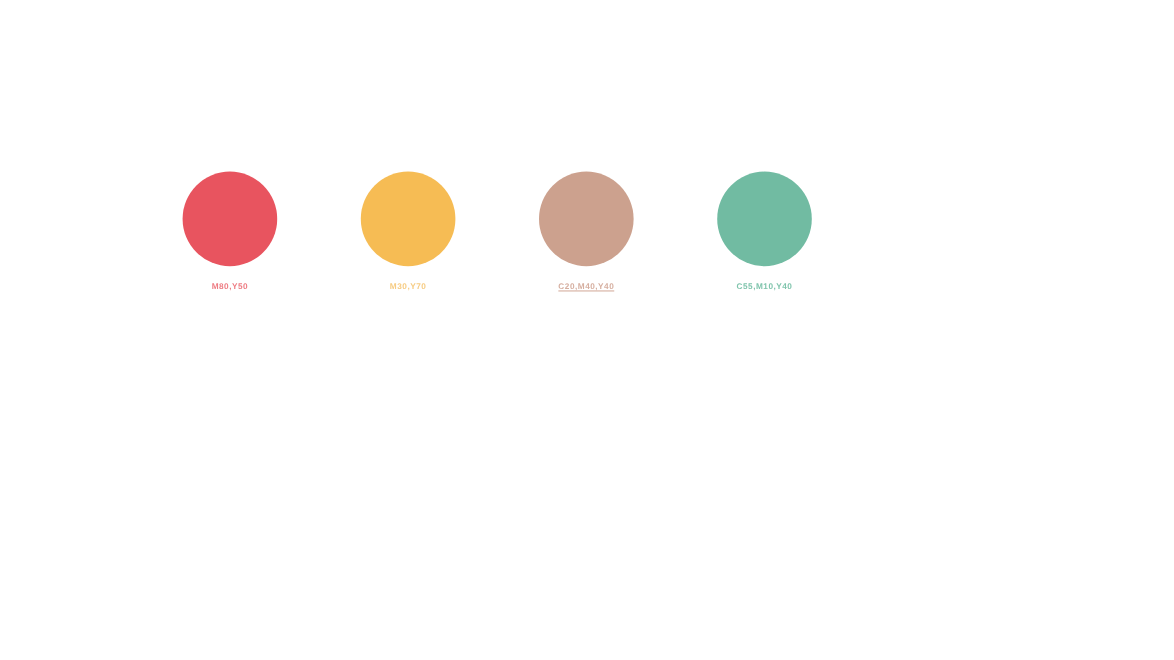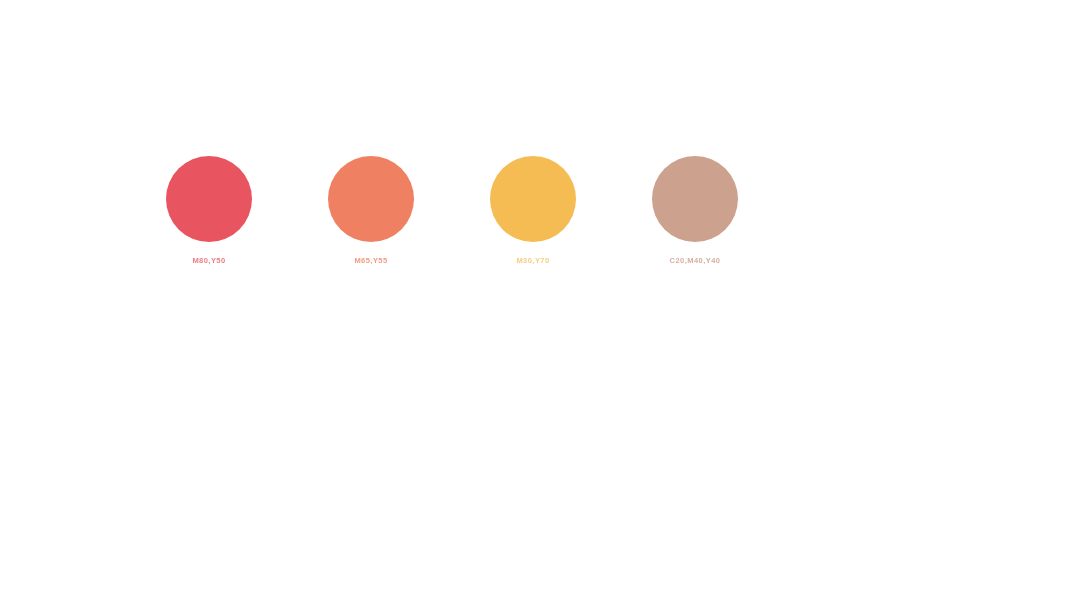--- a/index.html
+++ b/index.html
@@ -64,35 +64,35 @@
 <body style="background: rgb(255, 255, 255);">
 
 <div id="palette-board" style="background: rgb(255, 255, 255);">
   <div class="swatch-grid">
 
     <div class="swatch-cell">
       <div class="swatch-disc" style="background: rgb(232, 84, 95);"></div>
       <div class="swatch-label" style="color: rgb(238, 124, 131);">M80,Y50</div>
     </div>
 
-    <div class="swatch-cell">
-      <div class="swatch-disc" style="background: rgb(239, 129, 98);"></div>
-      <div class="swatch-label" style="color: rgb(240, 156, 131);">M65,Y55</div>
-    </div>
 
     <div class="swatch-cell">
       <div class="swatch-disc" style="background: rgb(246, 188, 84);"></div>
       <div class="swatch-label" style="color: rgb(247, 204, 131);">M30,Y70</div>
     </div>
 
 
 
     <div class="swatch-cell">
       <div class="swatch-disc" style="background: rgb(204, 161, 142);"></div>
-      <div class="swatch-label" style="color: rgb(214, 175, 160);">C20,M40,Y40</div>
+      <div class="swatch-label" style="color: rgb(214, 175, 160); text-decoration: underline;">C20,M40,Y40</div>
     </div>
 
 
 
+    <div class="swatch-cell">
+      <div class="swatch-disc" style="background: rgb(113, 187, 162);"></div>
+      <div class="swatch-label" style="color: rgb(127, 196, 172);">C55,M10,Y40</div>
+    </div>
 
 
   </div>
 </div>
 
 </body></html>

